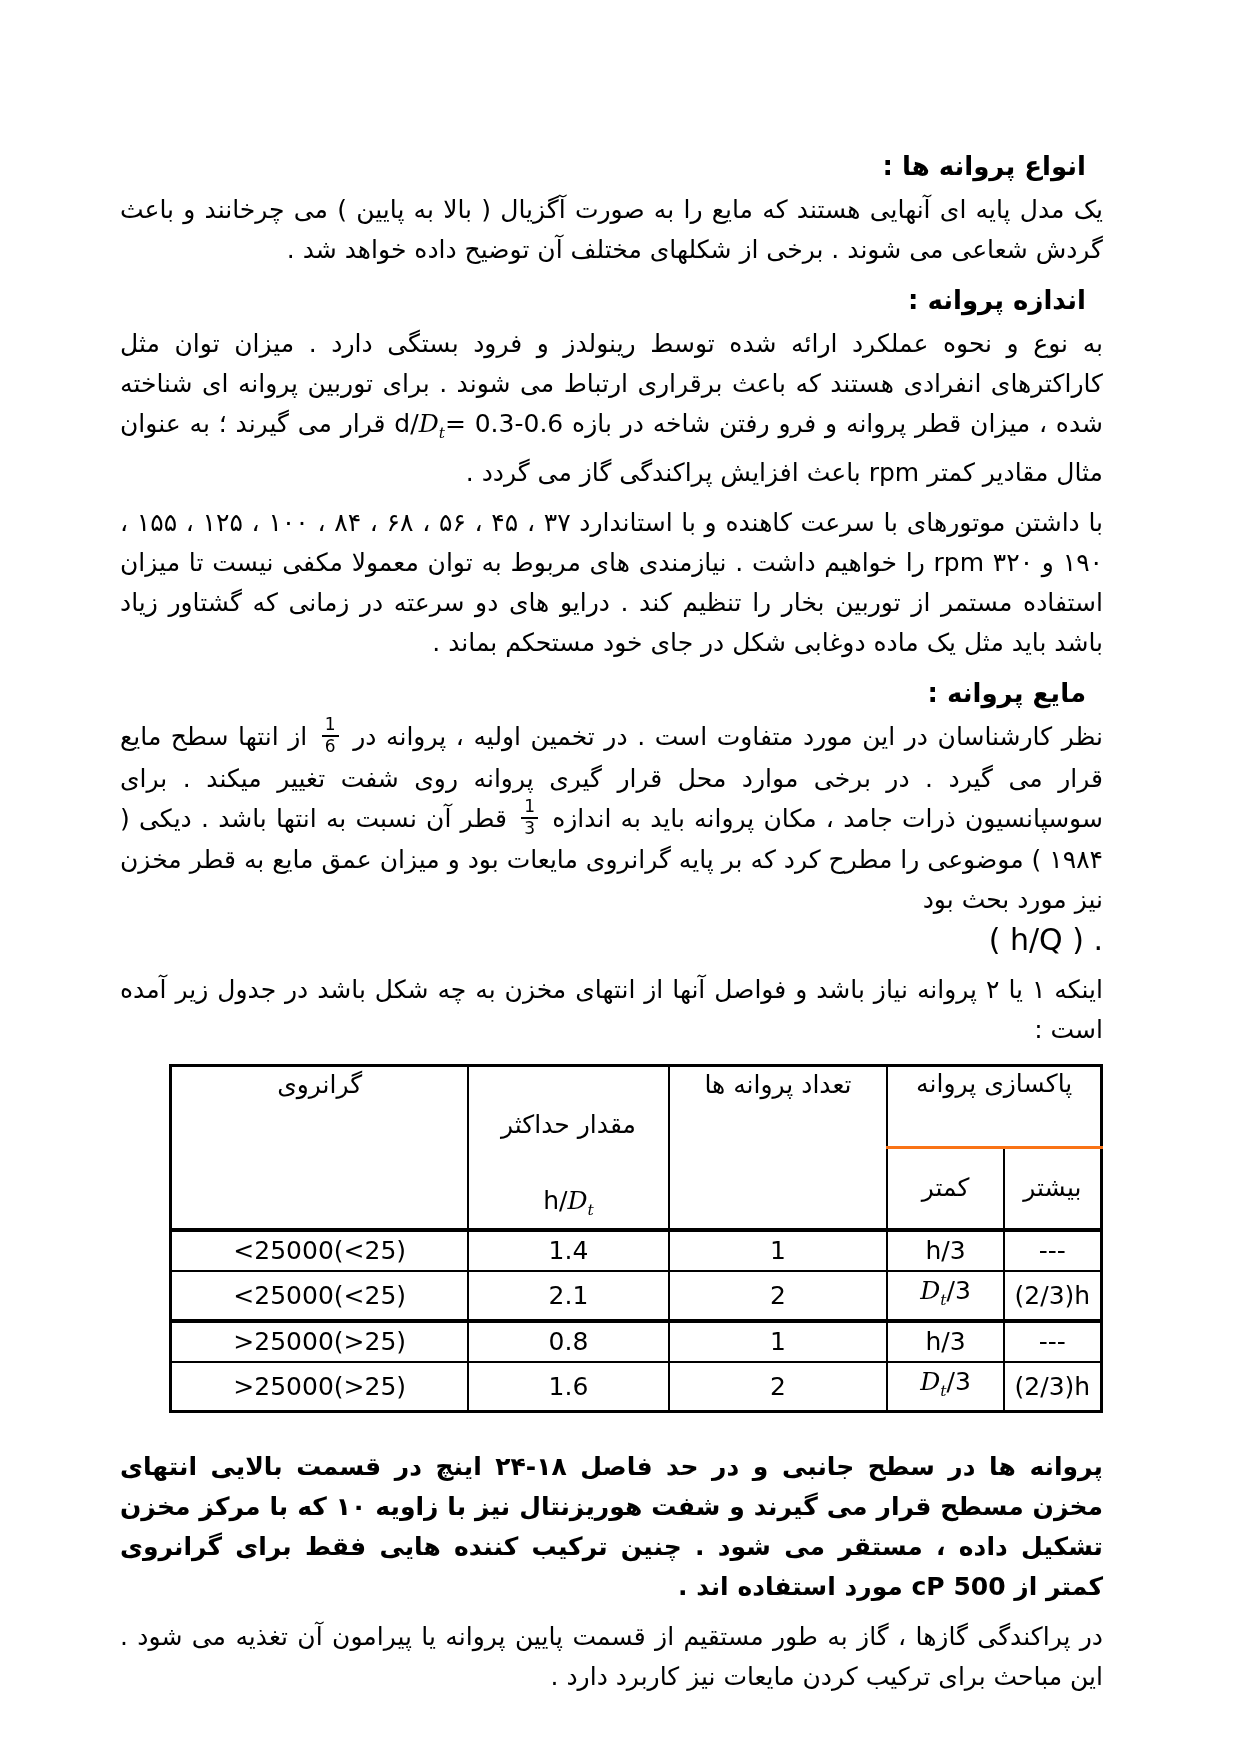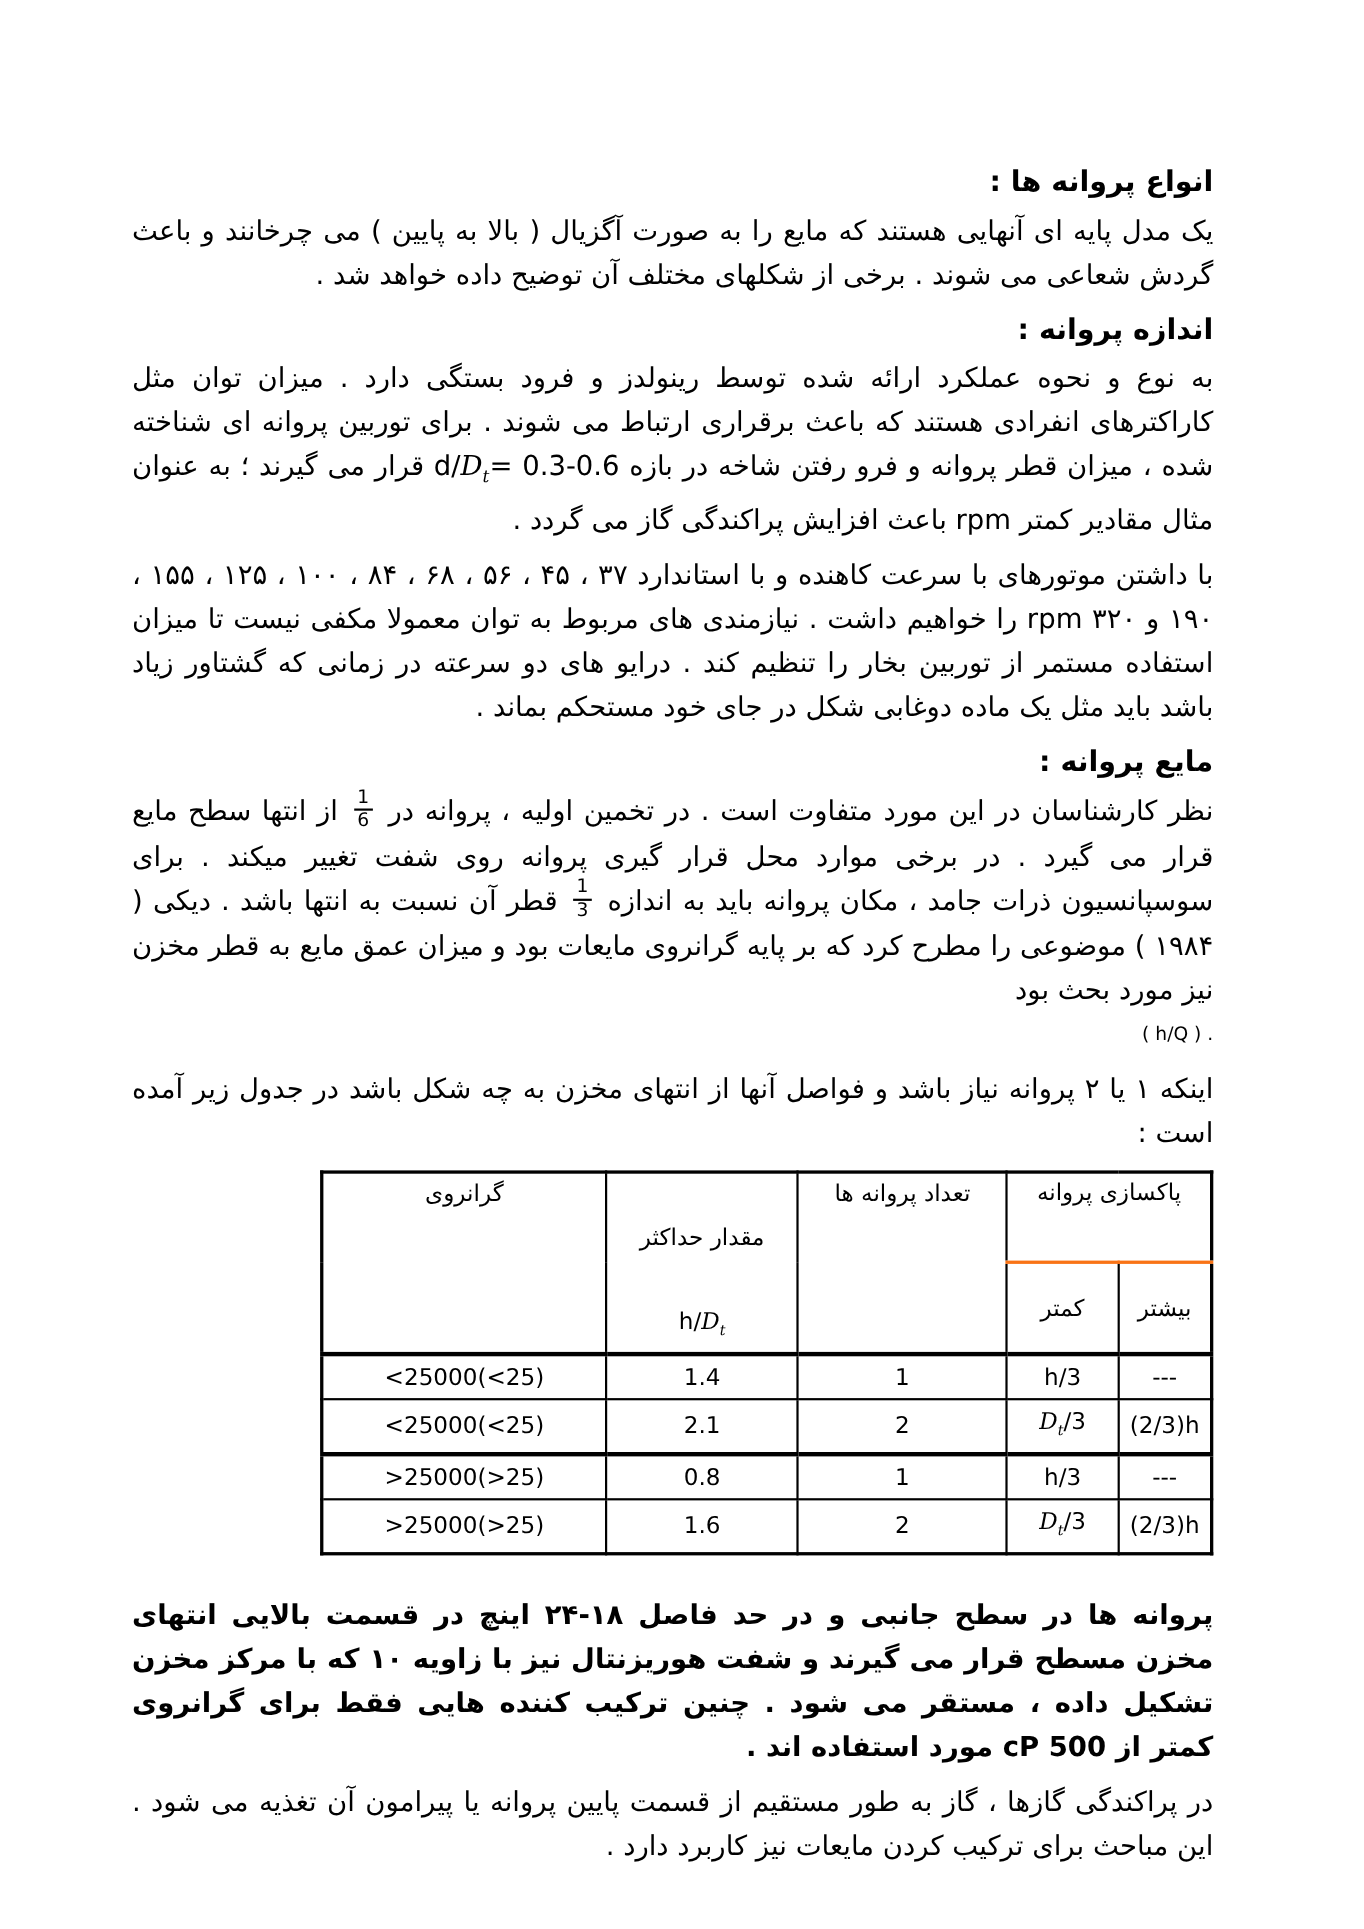--- a/index.html
+++ b/index.html
@@ -14,33 +14,33 @@
     position: relative;
     width: 1240px; height: 1754px;
     box-sizing: border-box;
     padding: 146px 137px 40px 120px;
     direction: rtl;
   }
   h2.heading {
     font-size: 26px;
     line-height: 40px;
     font-weight: bold;
-    margin: 10px 0 4px 0;
+    margin: 10px 17px 4px 0;
     text-align: right;
   }
   h2.heading.first { margin-top: 0; }
   p.para {
     font-size: 25px;
     line-height: 40px;
     margin: 0 0 10px 0;
     text-align: justify;
   }
   p.para.no-gap { margin-bottom: 0; }
   p.hq-line {
-    font-size: 17px;
+    font-size: 30px;
     line-height: 40px;
     margin: 0 0 10px 0;
     text-align: right;
   }
   .ltr { direction: ltr; unicode-bidi: isolate; }
   .formula {
     direction: ltr; unicode-bidi: isolate;
     font-family: "DejaVu Sans", sans-serif;
     white-space: nowrap;
   }
@@ -62,25 +62,25 @@
     font-size: 17px;
     line-height: 1.15;
     margin: 0 5px;
     transform: translateY(-2px);
   }
   .frac .num { display: block; border-bottom: 2px solid #000; padding: 0 3px; }
   .frac .den { display: block; padding: 0 3px; }
 
   table.impeller {
     border-collapse: collapse;
-    width: 812px;
+    width: 934px;
     margin: 14px 0 0 0;
     table-layout: fixed;
     border: 3px solid #000;
-    font-size: 21px;
+    font-size: 25px;
   }
   table.impeller th, table.impeller td {
     border: 2px solid #000;
     text-align: center;
     padding: 0 4px;
     font-weight: normal;
     overflow: hidden;
   }
   table.impeller thead th {
     vertical-align: top;

